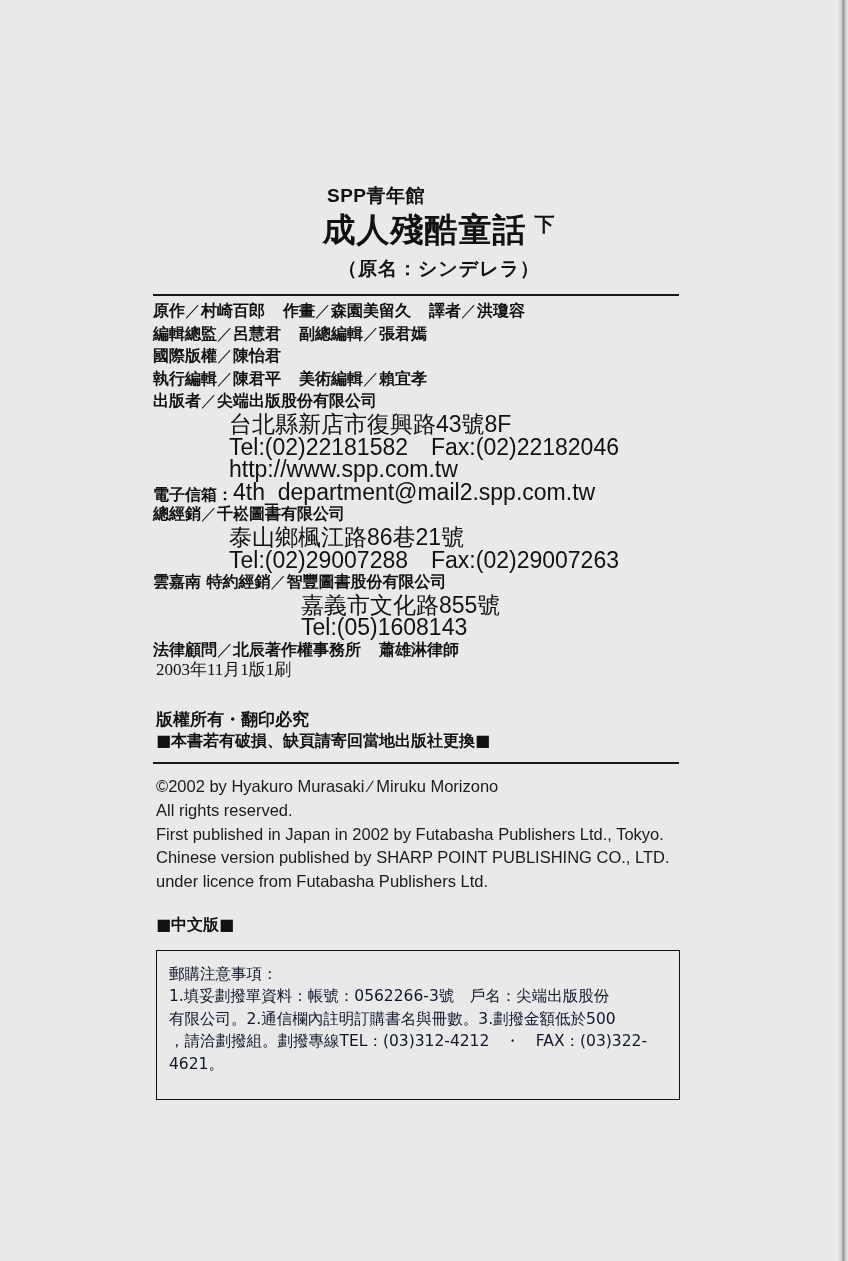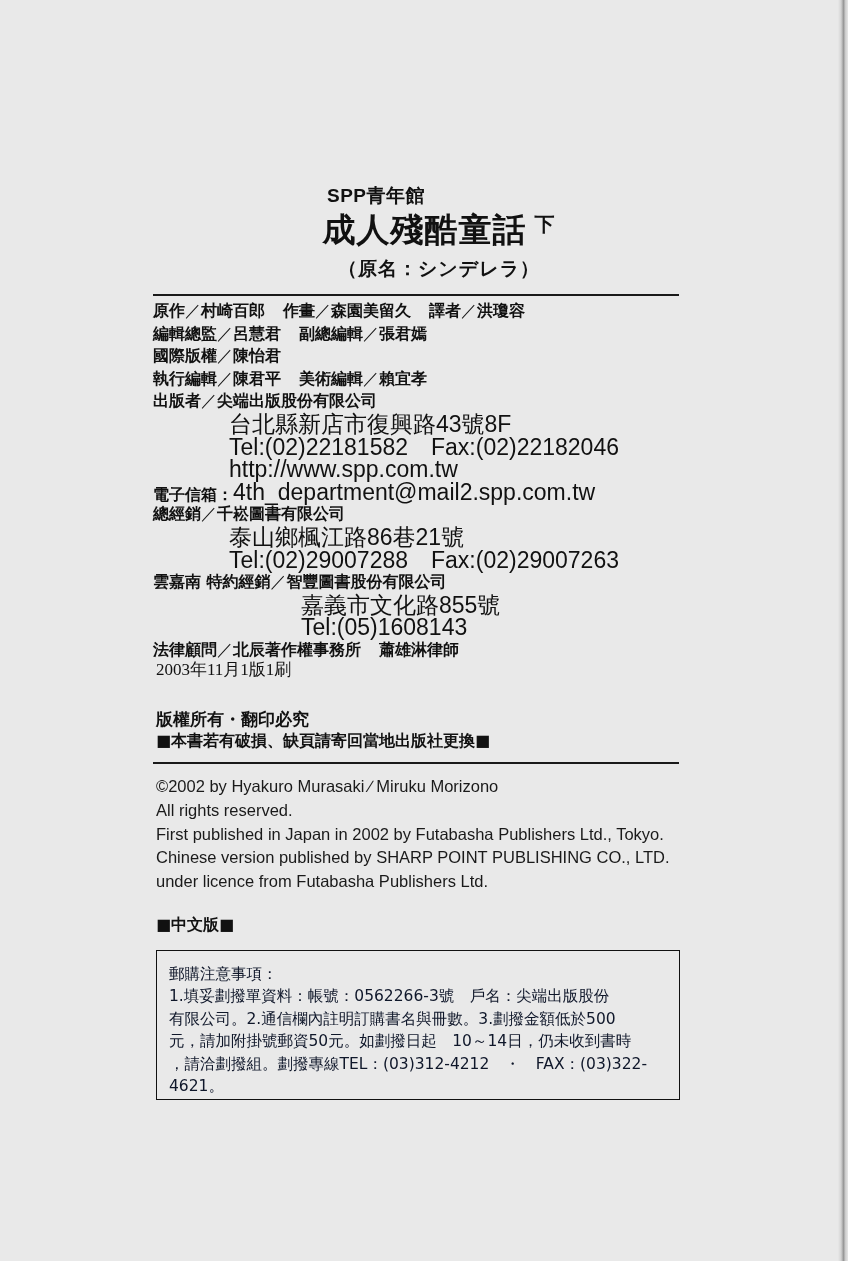--- a/index.html
+++ b/index.html
@@ -147,16 +147,15 @@
   <div>Chinese version published by SHARP POINT PUBLISHING CO., LTD.</div>
   <div>under licence from Futabasha Publishers Ltd.</div>
 </div>
 
 <div class="abs zh-ed">■中文版■</div>
 
 <div class="mailbox">
   <div>郵購注意事項：</div>
   <div>1.填妥劃撥單資料：帳號：0562266-3號　戶名：尖端出版股份</div>
   <div>有限公司。2.通信欄內註明訂購書名與冊數。3.劃撥金額低於500</div>
-  <div>元，請加附掛號郵資50元。如劃撥日起　10～14日，仍未收到書時</div>
   <div>，請洽劃撥組。劃撥專線TEL：(03)312-4212　・　FAX：(03)322-</div>
   <div>4621。</div>
 </div>
 
 </body></html>

